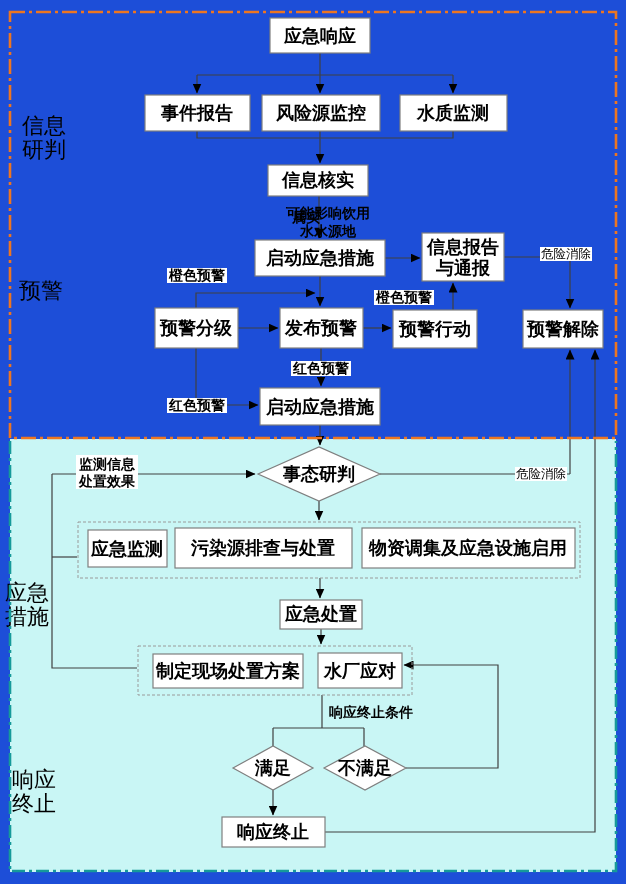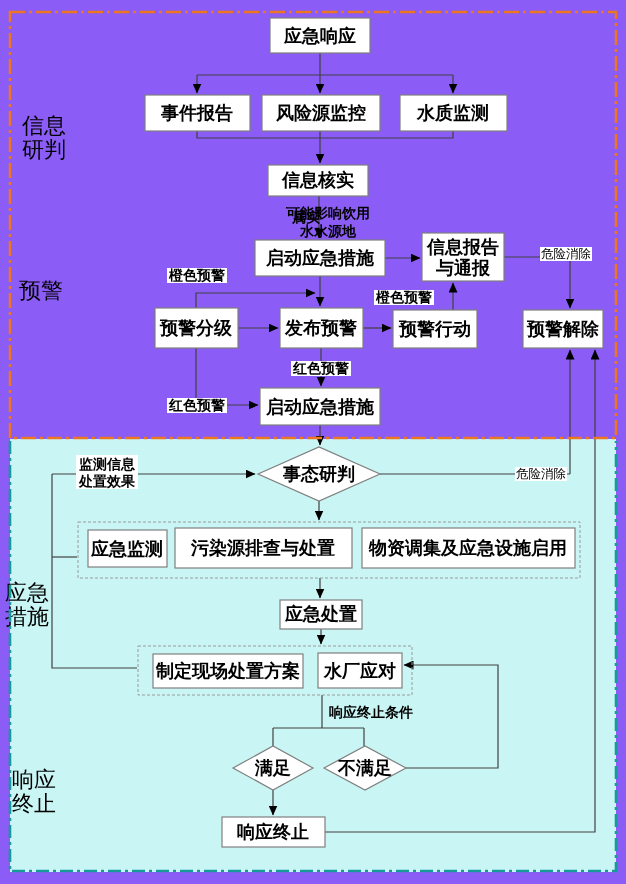--- a/index.html
+++ b/index.html
@@ -3,21 +3,21 @@
 <meta charset="utf-8">
 <style>
   :root{
     --border-top:#ED7621;
     --border-bottom:#169A9A;
     --bottom-fill:#C9F6F5;
     --node-border:#7F7F7F;
     --line:#404040;
   }
   html,body{margin:0;padding:0;background:#fff;}
-  .stage{width:626px;height:884px;position:relative;background:#8b5cf6;overflow:hidden;}
+  .stage{width:626px;height:884px;position:relative;background:#1d4ed8;overflow:hidden;}
   svg{display:block;}
   text{font-family:"Liberation Serif","DejaVu Serif",serif;fill:#000;}
   .node{fill:#ffffff;stroke:var(--node-border);stroke-width:1.2;}
   .edge{stroke:var(--line);stroke-width:1.2;fill:none;}
   .arr{marker-end:url(#arrow);}
   .dashed-group{fill:none;stroke:#9a9a9a;stroke-width:1;stroke-dasharray:3 2;}
   .node-label{font-size:18px;font-weight:bold;text-anchor:middle;}
   .edge-label{font-size:14px;font-weight:bold;text-anchor:middle;}
   .edge-label-sm{font-size:12.5px;font-weight:normal;text-anchor:middle;}
   .section-label{font-size:22px;text-anchor:middle;}

